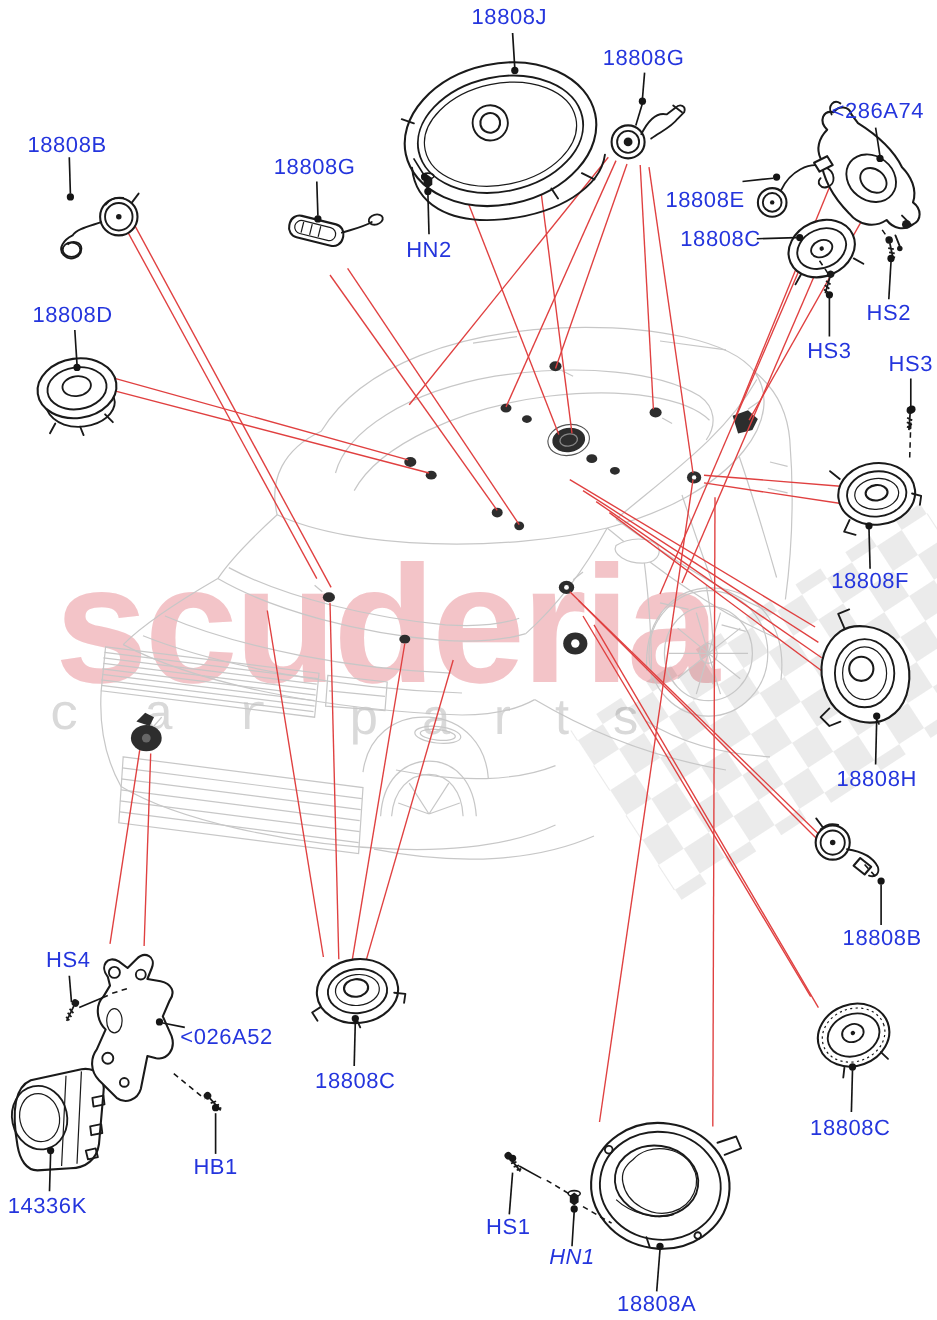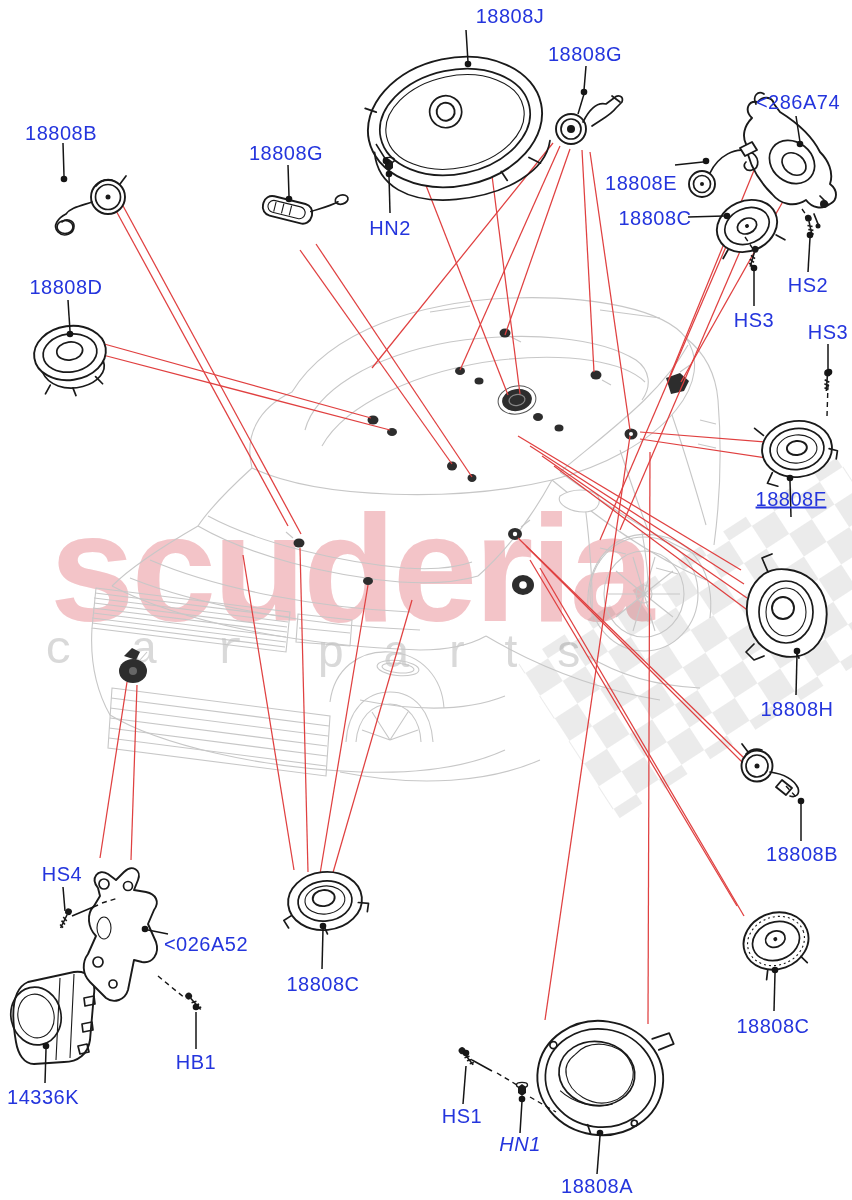--- a/index.html
+++ b/index.html
@@ -412,33 +412,33 @@
         <circle cx="775" cy="970" r="3.3" class="ldot"></circle>
         <circle cx="46" cy="1046" r="3.3" class="ldot"></circle>
         <circle cx="466" cy="1053" r="3.3" class="ldot"></circle>
         <circle cx="522" cy="1099" r="3.3" class="ldot"></circle>
         <circle cx="600" cy="1133" r="3.3" class="ldot"></circle>
         <circle cx="386" cy="161" r="3.3" class="ldot"></circle>
       </g>
   </svg>
 
   <div id="labels-layer">
-      <div class="plabel" style="left: 463px; top: 16px; margin-left: 47px;">18808J</div>
+      <div class="plabel" style="left: 463px; top: 16px;">18808J</div>
       <div class="plabel" style="left: 585px; top: 54px;">18808G</div>
       <div class="plabel" style="left: 798px; top: 102px;">&lt;286A74</div>
       <div class="plabel" style="left: 61px; top: 133px;">18808B</div>
       <div class="plabel" style="left: 286px; top: 153px;">18808G</div>
       <div class="plabel" style="left: 641px; top: 166px; margin-top: 17px;">18808E</div>
       <div class="plabel" style="left: 655px; top: 218px;">18808C</div>
       <div class="plabel" style="left: 390px; top: 228px;">HN2</div>
       <div class="plabel" style="left: 808px; top: 285px;">HS2</div>
       <div class="plabel" style="left: 66px; top: 287px;">18808D</div>
       <div class="plabel" style="left: 754px; top: 320px;">HS3</div>
       <div class="plabel" style="left: 828px; top: 332px;">HS3</div>
-      <div class="plabel" style="left: 791px; top: 499px; text-decoration: underline;">18808F</div>
+      <div class="plabel" style="left: 791px; top: 529px;">18808F</div>
       <div class="plabel" style="left: 797px; top: 709px;">18808H</div>
       <div class="plabel" style="left: 802px; top: 854px;">18808B</div>
       <div class="plabel" style="left: 62px; top: 874px;">HS4</div>
       <div class="plabel" style="left: 206px; top: 934px; margin-top: 10px;">&lt;026A52</div>
       <div class="plabel" style="left: 323px; top: 984px;">18808C</div>
       <div class="plabel" style="left: 773px; top: 1026px;">18808C</div>
       <div class="plabel" style="left: 43px; top: 1097px;">14336K</div>
       <div class="plabel" style="left: 196px; top: 1062px;">HB1</div>
       <div class="plabel" style="left: 462px; top: 1116px;">HS1</div>
       <div class="plabel" style="left: 520px; top: 1144px; font-style: italic;">HN1</div>

